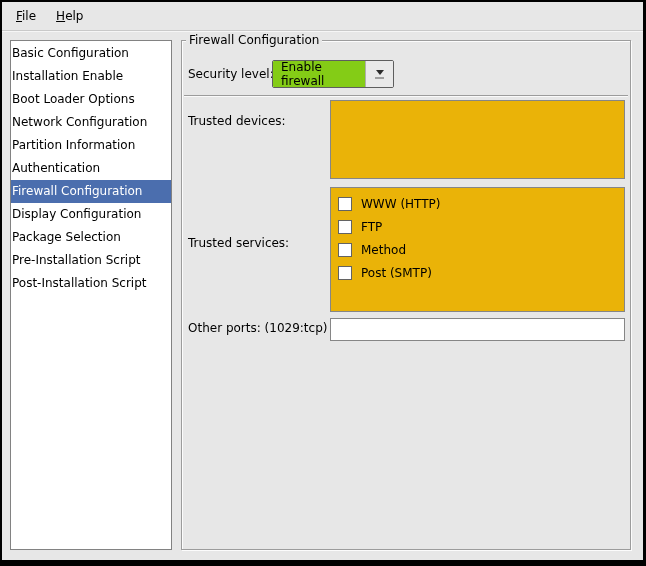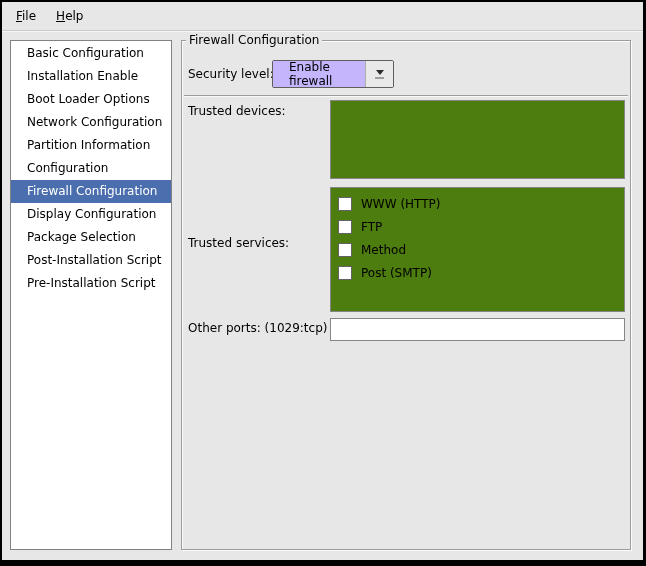--- a/index.html
+++ b/index.html
@@ -30,21 +30,21 @@
   .menu-item::first-letter{text-decoration:underline;}
   
   .sidebar{
     position:absolute;left:8px;top:38px;width:162px;height:510px;
     margin:0;padding:1px 0 0 0;list-style:none;
     background:#fff;
     border:1px solid #828282;
   }
   .sidebar li{
     height:23px;line-height:23px;
-    padding-left:16px;
+    padding-left:1px;
     white-space:nowrap;overflow:hidden;
     cursor:default;
   }
   .sidebar li.selected{
     background:#4b6eae;color:#fff;
   }
   
   .frame{
     position:absolute;left:179px;top:38px;width:450px;height:510px;
     border:1px solid #9c9c9c;
@@ -58,42 +58,42 @@
   .flabel{position:absolute;white-space:nowrap;}
   
   .combo{
     position:absolute;left:90px;top:19px;width:122px;height:28px;
     display:flex;align-items:stretch;
     border:1px solid #5e5e5e;border-radius:2px;
     background:#fff;overflow:hidden;cursor:default;
   }
   .combo-text{
     flex:1;display:flex;align-items:center;
-    padding-left:16px;background:#c4b5fd;
+    padding-left:8px;background:#84cc16;
   }
   .combo-arrow{
     width:28px;background:#e9e9e9;
     border-left:1px solid #aeaeae;
     display:flex;flex-direction:column;align-items:center;justify-content:center;
   }
   .arrow-tri{
     width:0;height:0;
     border-left:4px solid transparent;border-right:4px solid transparent;
     border-top:5px solid #2c2c2c;
   }
   .arrow-bar{width:9px;height:2px;background:#9e9e9e;margin-top:2px;}
   
   .separator{
     position:absolute;left:2px;right:2px;top:54px;height:0;
     border-top:1px solid #9c9c9c;border-bottom:1px solid #fafafa;
   }
   
   .listbox{
     position:absolute;left:148px;width:295px;
-    background:#4d7c0f;border:1px solid #868686;
+    background:#eab308;border:1px solid #868686;
   }
   .devices-box{top:59px;height:79px;}
   .services-box{top:146px;height:125px;padding:4px 0 0 7px;}
   .svc-row{
     display:flex;align-items:center;height:23px;
   }
   .checkbox{
     width:14px;height:14px;
     border:1px solid #636363;background:#fff;
     margin-right:9px;flex:none;
@@ -114,43 +114,43 @@
     <div class="menu-item">File</div>
     <div class="menu-item">Help</div>
   </div>
 
   <ul class="sidebar">
     <li>Basic Configuration</li>
     <li>Installation Enable</li>
     <li>Boot Loader Options</li>
     <li>Network Configuration</li>
     <li>Partition Information</li>
-    <li>Configuration</li>
+    <li>Authentication</li>
     <li class="selected">Firewall Configuration</li>
     <li>Display Configuration</li>
     <li>Package Selection</li>
+    <li>Pre-Installation Script</li>
     <li>Post-Installation Script</li>
-    <li>Pre-Installation Script</li>
   </ul>
 
   <div class="frame">
     <div class="frame-title">Firewall Configuration</div>
 
     <div class="flabel" style="left:6px;top:26px;">Security level:</div>
     <div class="combo">
       <div class="combo-text">Enable firewall</div>
       <div class="combo-arrow">
         <div class="arrow-tri"></div>
         <div class="arrow-bar"></div>
       </div>
     </div>
 
     <div class="separator"></div>
 
-    <div class="flabel" style="left:6px;top:63px;text-align:center;">Trusted devices:</div>
+    <div class="flabel" style="left:6px;top:73px;text-align:center;">Trusted devices:</div>
     <div class="listbox devices-box"></div>
 
     <div class="flabel" style="left:6px;top:150px;margin-top:45px;">Trusted services:</div>
     <div class="listbox services-box">
       <div class="svc-row">
         <span class="checkbox"></span>
         <span>WWW (HTTP)</span>
       </div>
       <div class="svc-row">
         <span class="checkbox"></span>

